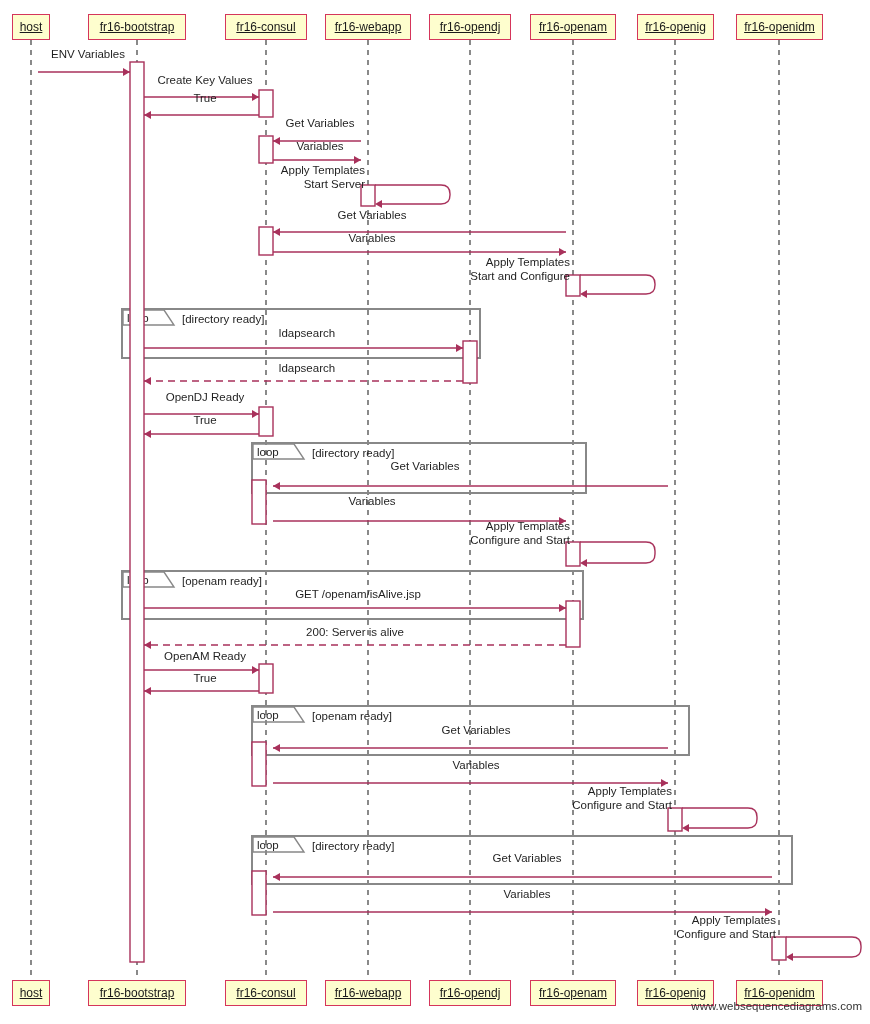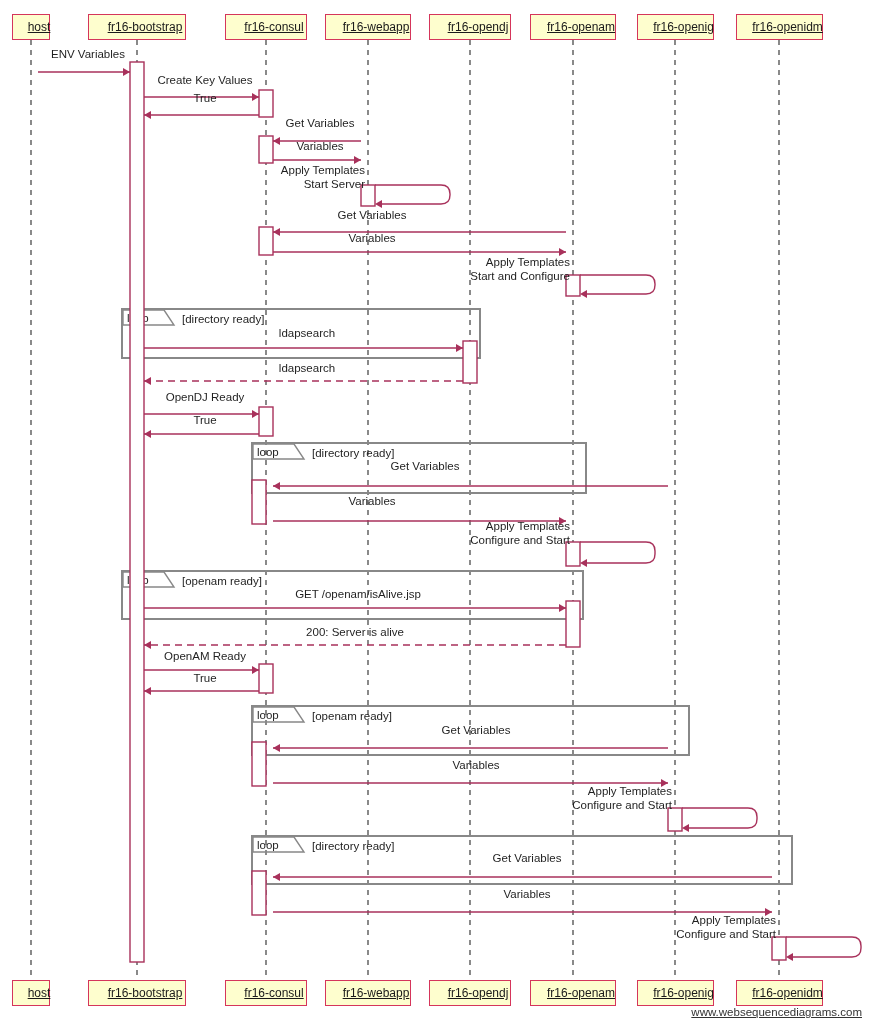--- a/index.html
+++ b/index.html
@@ -28,30 +28,28 @@
     display:flex;
     align-items:center;
     justify-content:center;
     font-size:12px;
     color:#1a1a1a;
     white-space:nowrap;
   }
   .p-box span{
     text-decoration:underline;
     line-height:1;
-    padding-left:16px;
   }
   #footer{
     position:absolute;
     right:8px;
-    bottom:6px;
+    bottom:12px;
     font-size:11.5px;
     color:#333;
     white-space:nowrap;
-    text-decoration:underline;
   }
 </style>
 </head>
 <body>
 
 <div id="diagram">
   <svg id="svg-layer" xmlns="http://www.w3.org/2000/svg" viewBox="0 0 870 1024">
       <line x1="31" y1="40" x2="31" y2="980" stroke="#595959" stroke-width="1.4" stroke-dasharray="5,5"></line>
       <line x1="137" y1="40" x2="137" y2="980" stroke="#595959" stroke-width="1.4" stroke-dasharray="5,5"></line>
       <line x1="266" y1="40" x2="266" y2="980" stroke="#595959" stroke-width="1.4" stroke-dasharray="5,5"></line>

